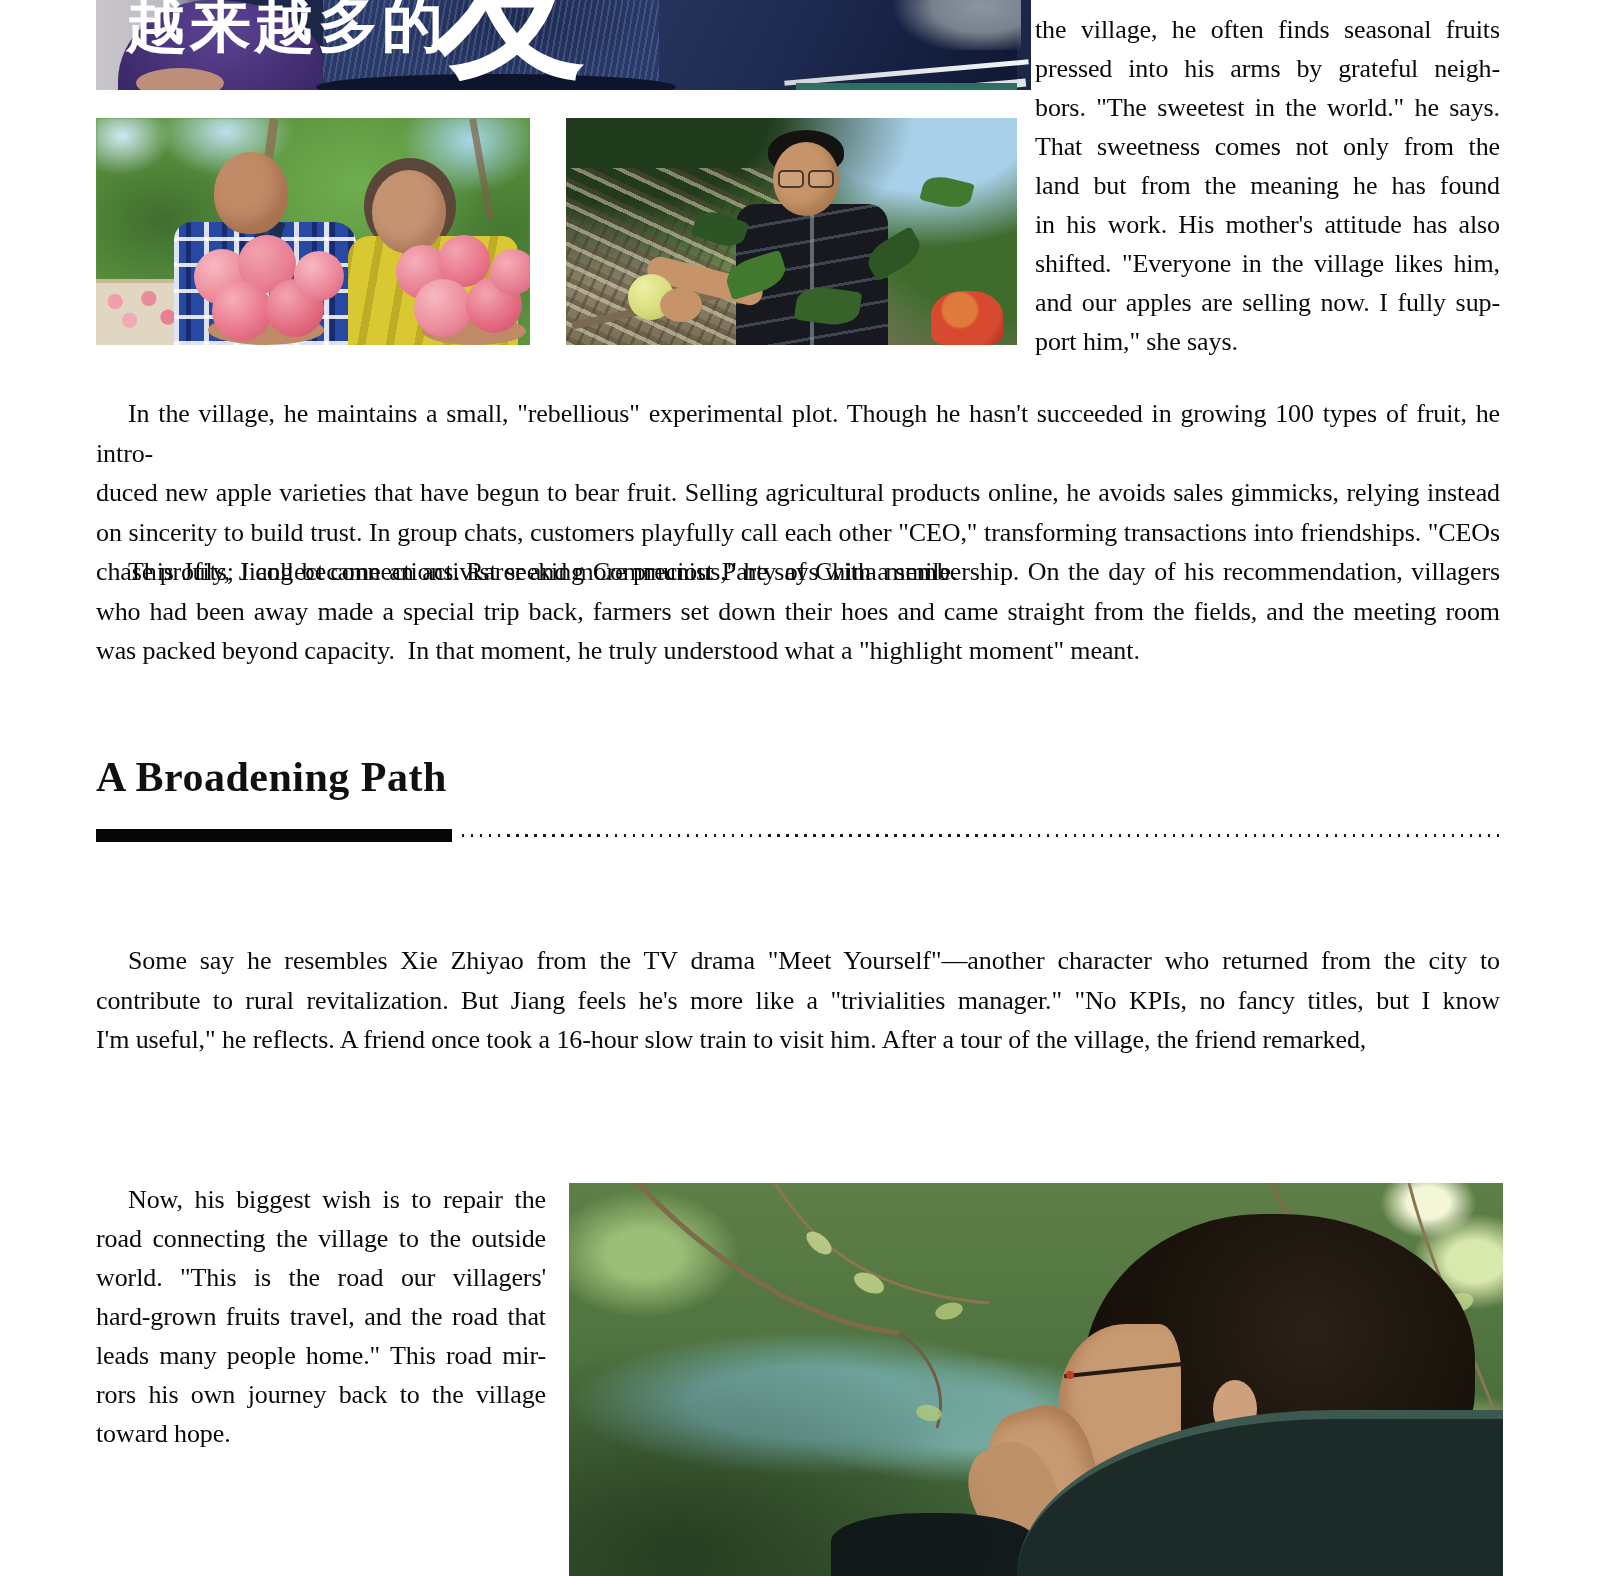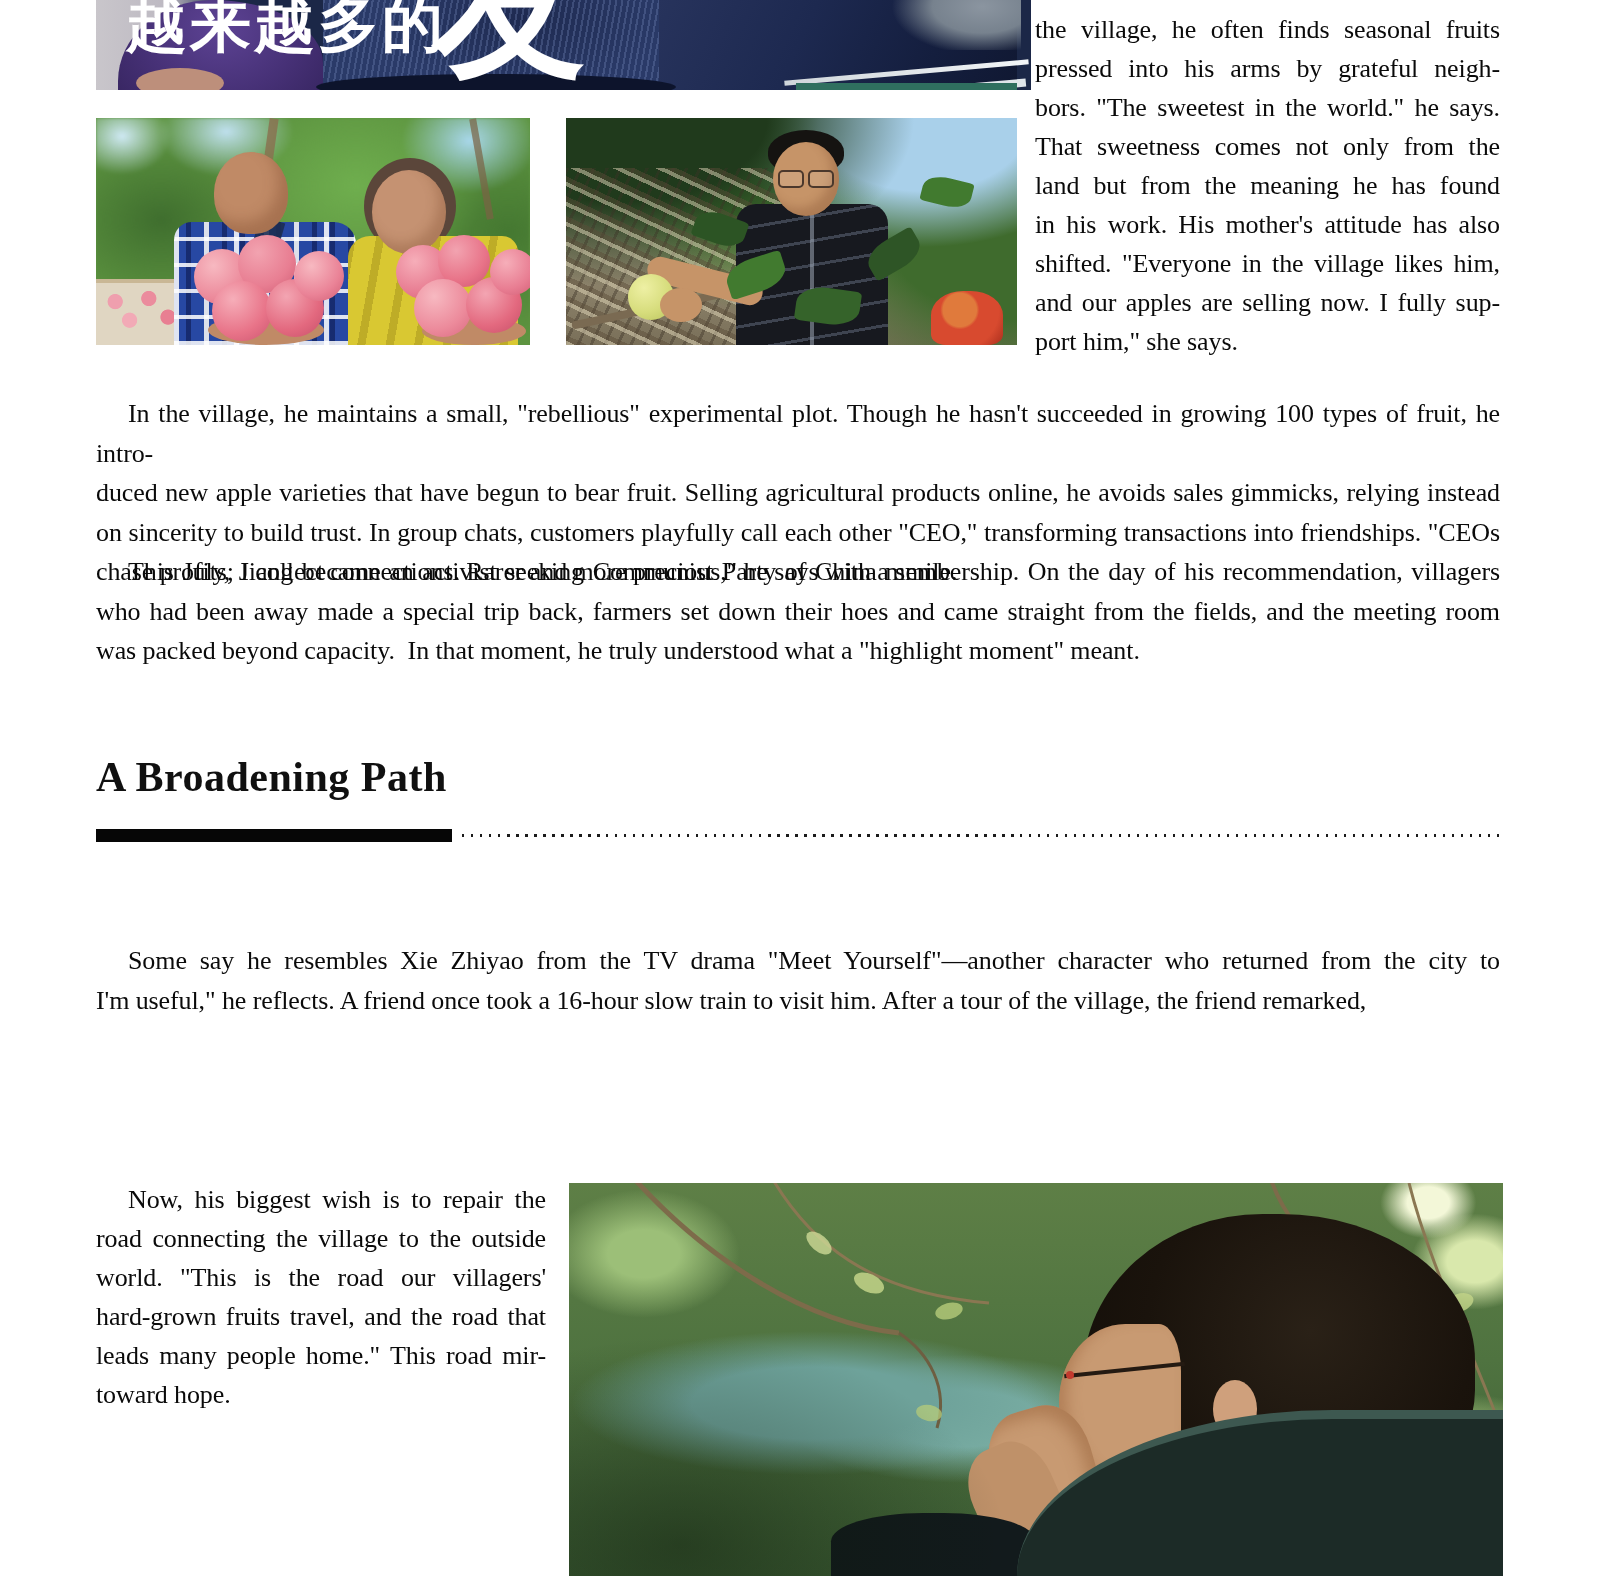--- a/index.html
+++ b/index.html
@@ -236,29 +236,31 @@
     </div>
 
   <h2 class="section-title">A Broadening Path</h2>
   <div class="rule">
     <div class="rule-bar"></div>
     <div class="rule-dots"></div>
   </div>
 
   <div class="para p3 textblock indent">
       <div class="line">Some say he resembles Xie Zhiyao from the TV drama "Meet Yourself"—another character who returned from the city to</div>
+      <div class="line">contribute to rural revitalization. But Jiang feels he's more like a "trivialities manager." "No KPIs, no fancy titles, but I know</div>
       <div class="line">I'm useful," he reflects. A friend once took a 16-hour slow train to visit him. After a tour of the village, the friend remarked,</div>
     </div>
 
   <div class="bottomcol textblock indent">
       <div class="line">Now, his biggest wish is to repair the</div>
       <div class="line">road connecting the village to the outside</div>
       <div class="line">world. "This is the road our villagers'</div>
       <div class="line">hard-grown fruits travel, and the road that</div>
       <div class="line">leads many people home." This road mir-</div>
+      <div class="line">rors his own journey back to the village</div>
       <div class="line">toward hope.</div>
     </div>
 
   <figure class="photo photo3">
     <div class="p3-bg"></div>
     <svg class="p3-branches" width="934" height="393" viewBox="0 0 934 393">
       <path d="M 60 -10 C 140 80, 240 140, 330 150" stroke="#7d6b4a" stroke-width="5" fill="none"></path>
       <path d="M 200 -10 C 240 60, 300 110, 420 120" stroke="#8a7752" stroke-width="3" fill="none"></path>
       <path d="M 330 150 C 360 170, 380 205, 368 245" stroke="#6e5e41" stroke-width="3" fill="none"></path>
       <path d="M 700 -10 C 720 60, 800 120, 900 140" stroke="#7d6b4a" stroke-width="4" fill="none"></path>

